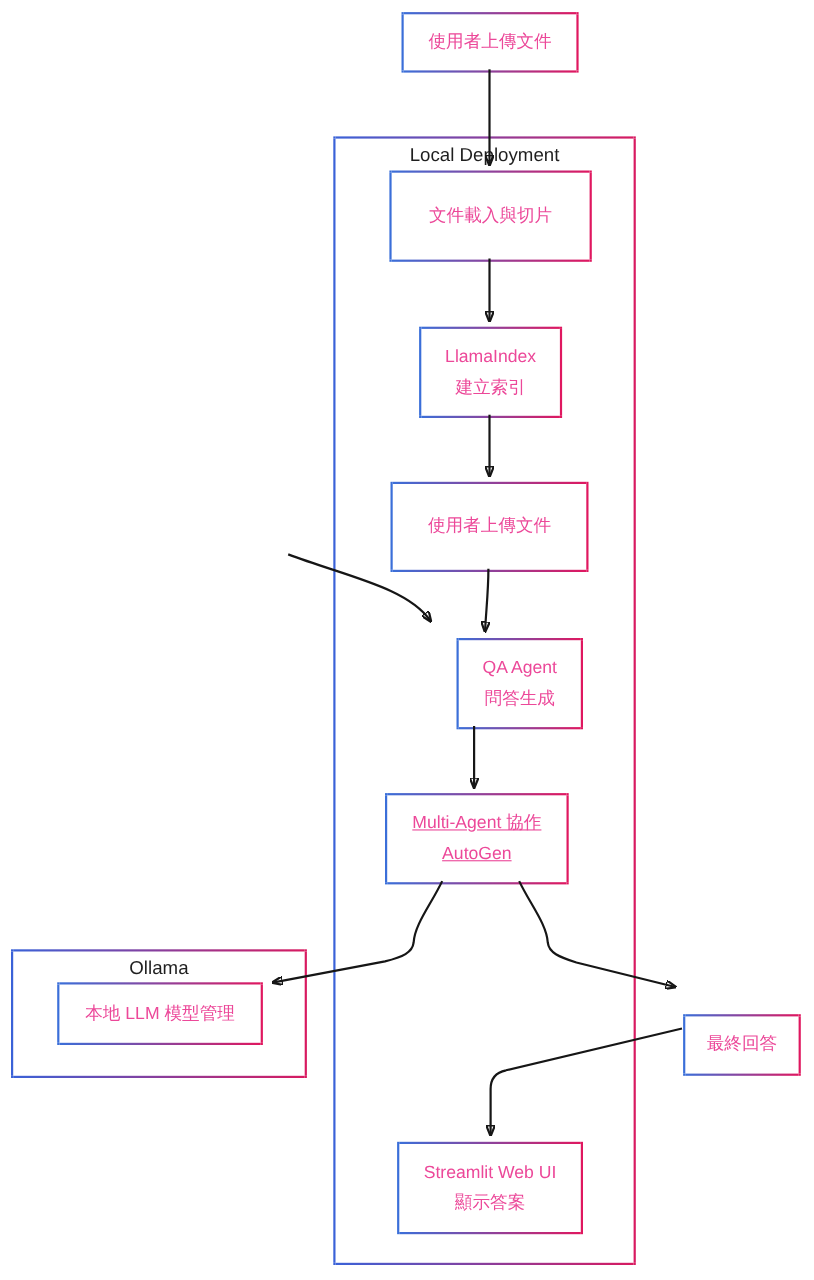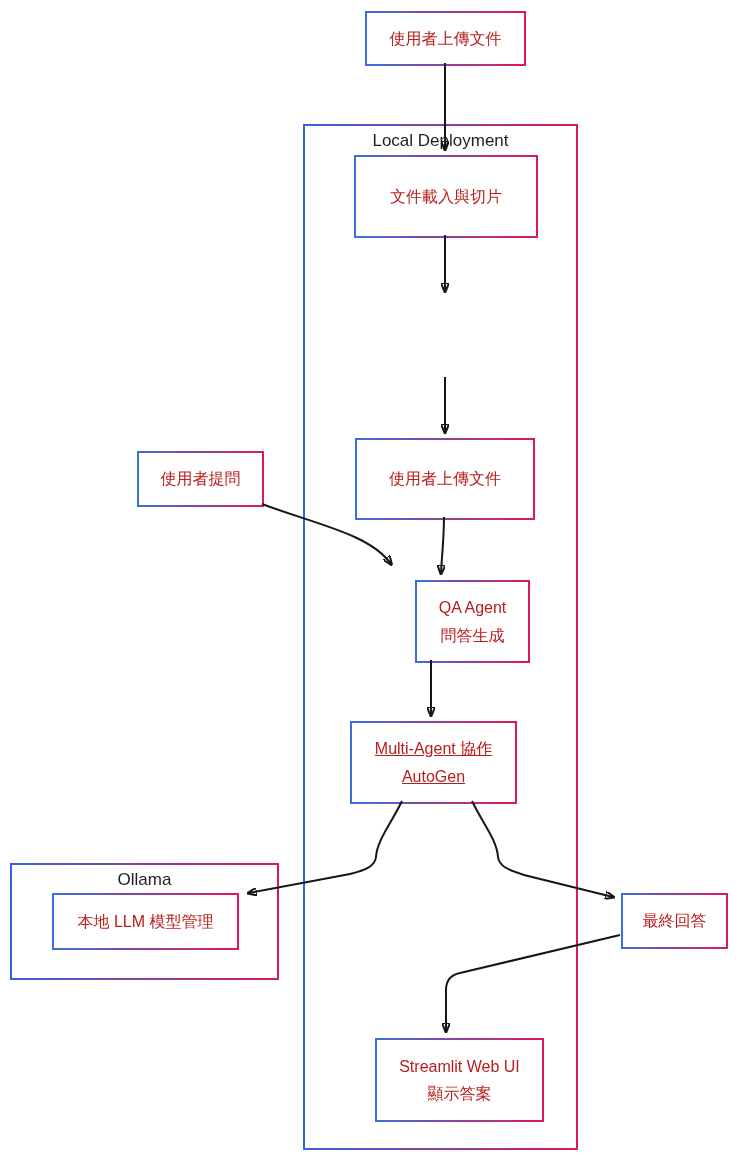--- a/index.html
+++ b/index.html
@@ -29,21 +29,21 @@
     border:2px solid;
     border-image:linear-gradient(90deg,#3a6fd9,#e0175f) 1;
     background:#ffffff;
     display:flex;
     flex-direction:column;
     align-items:center;
     justify-content:center;
     text-align:center;
     font-size:16px;
     line-height:1.7;
-    color:#b91c1c;
+    color:#ec4899;
   }
   .edges{
     position:absolute;
     left:0;top:0;width:740px;height:1164px;
     pointer-events:none;
   }
   .edges path{fill:none;stroke:#161616;stroke-width:2;}
 </style>
 </head>
 <body>
@@ -59,48 +59,49 @@
   </div>
 
   <div class="node" style="left:365px;top:11px;width:157px;height:51px;">
     <div>使用者上傳文件</div>
   </div>
 
   <div class="node" style="left:354px;top:155px;width:180px;height:79px;">
     <div>文件載入與切片</div>
   </div>
 
+  <div class="node" style="left:381px;top:297px;width:126px;height:79px;">
+    <div>LlamaIndex</div>
+    <div>建立索引</div>
+  </div>
 
   <div class="node" style="left:355px;top:438px;width:176px;height:78px;">
     <div>使用者上傳文件</div>
   </div>
 
-  <div class="node" style="left:137px;top:451px;width:123px;height:52px;">
-    <div>使用者提問</div>
-  </div>
 
   <div class="node" style="left:375px;top:580px;width:111px;height:79px;margin-left:40px;">
     <div>QA Agent</div>
     <div>問答生成</div>
   </div>
 
   <div class="node" style="left:350px;top:721px;width:163px;height:79px;text-decoration:underline;">
     <div>Multi-Agent 協作</div>
     <div>AutoGen</div>
   </div>
 
   <div class="node" style="left:52px;top:893px;width:183px;height:53px;align-items:center;">
     <div>本地 LLM 模型管理</div>
   </div>
 
-  <div class="node" style="left:621px;top:893px;width:103px;height:52px;">
+  <div class="node" style="left:621px;top:922px;width:103px;height:52px;">
     <div>最終回答</div>
   </div>
 
-  <div class="node" style="left:375px;top:1038px;width:165px;height:80px;align-items:center;">
+  <div class="node" style="left:361px;top:1038px;width:165px;height:80px;align-items:center;">
     <div>Streamlit Web UI</div>
     <div>顯示答案</div>
   </div>
 
   <svg class="edges" viewBox="0 0 740 1164">
     <defs>
       <marker id="arrow" markerWidth="10" markerHeight="8" refX="8" refY="4" orient="auto" markerUnits="userSpaceOnUse">
         <path d="M0,0 L10,4 L0,8 Z" fill="#161616" stroke="none"></path>
       </marker>
     </defs>

